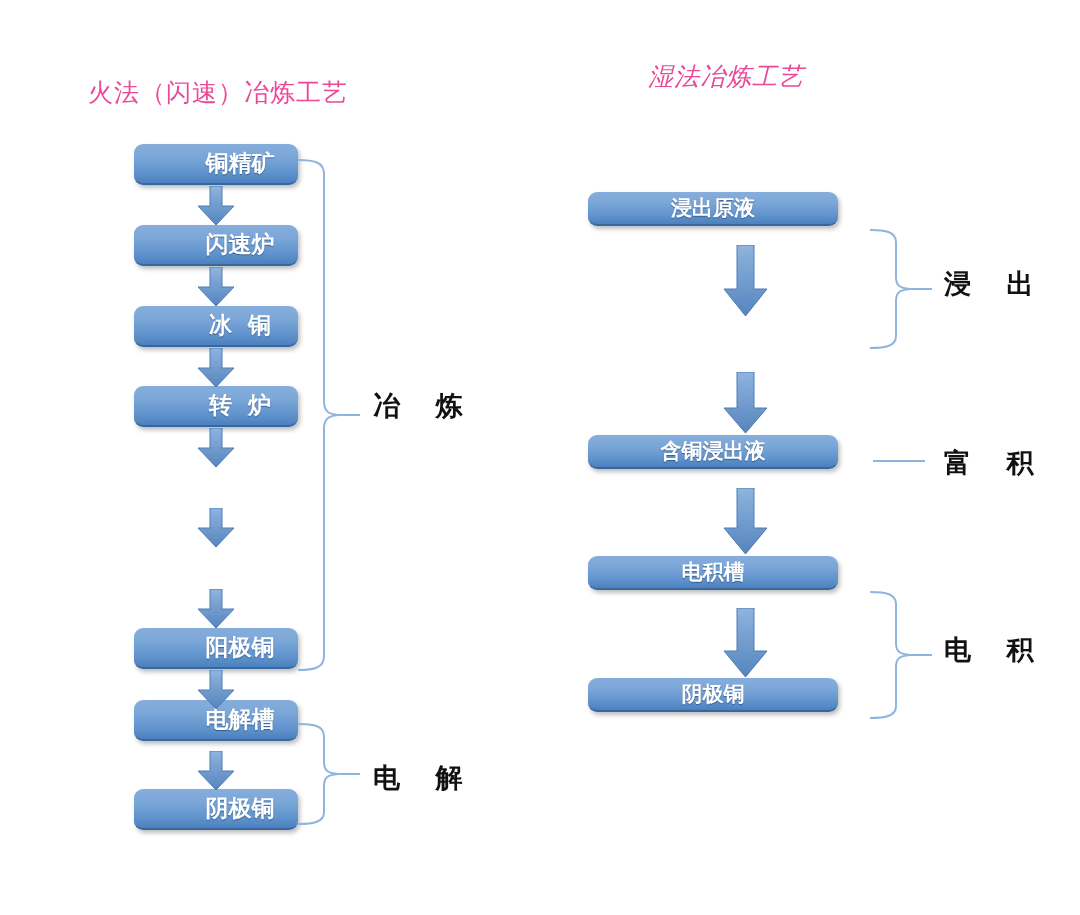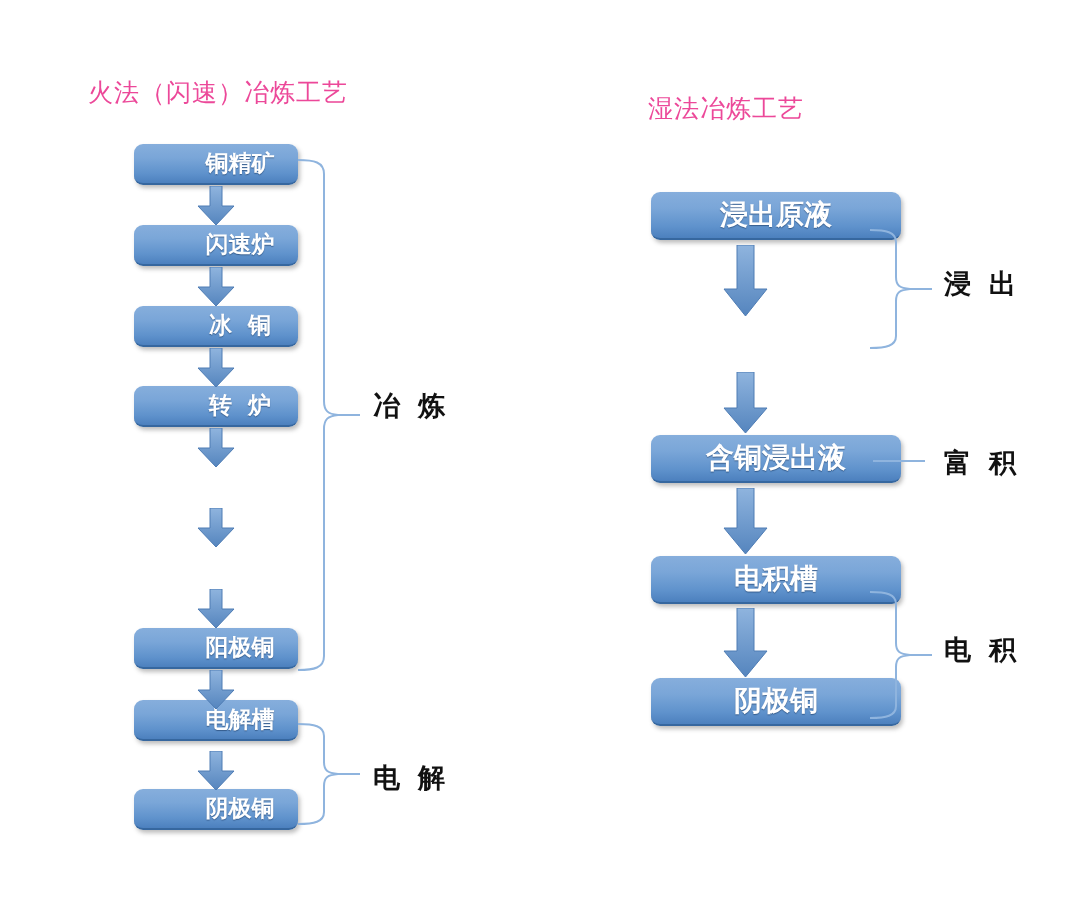--- a/index.html
+++ b/index.html
@@ -27,21 +27,21 @@
   .col-title {
     position: absolute;
     font-family: "DejaVu Serif", "Liberation Serif", serif;
     font-size: 25px;
     font-weight: 400;
     color: #ec4899;
     letter-spacing: 1px;
     white-space: nowrap;
   }
   #title-pyro { left: 88px; top: 76px; }
-  #title-hydro { left: 648px; top: 92px; }
+  #title-hydro { left: 648px; top: 60px; font-style: italic; }
 
   
   .node {
     position: absolute;
     box-sizing: border-box;
     border-radius: 9px;
     background: linear-gradient(to bottom, #86AEDC 0%, #7AA6D8 35%, #5F92CC 75%, #4C80BE 100%);
     border-bottom: 2px solid #36679F;
     box-shadow: 2px 3px 4px rgba(110,110,110,0.45);
     color: #ffffff;
@@ -54,42 +54,42 @@
     white-space: pre;
   }
   .node.left {
     left: 134px;
     width: 164px;
     height: 41px;
     font-size: 23px;
     padding-left: 48px;
   }
   .node.right {
-    left: 651px;
+    left: 588px;
     width: 250px;
-    height: 48px;
-    font-size: 28px;
+    height: 34px;
+    font-size: 21px;
   }
 
   
   .arrow {
     position: absolute;
   }
   .arrow svg { display: block; }
 
   
   .bracket {
     position: absolute;
   }
   .bracket svg { display: block; overflow: visible; }
 
   
   .group-label {
     position: absolute;
-    font-family: Liberation Sans, sans-serif;
+    font-family: Liberation Mono, monospace;
     font-size: 27px;
     font-weight: 700;
     color: #111111;
     white-space: pre;
     letter-spacing: 1px;
   }
 
   
   .connector-line {
     position: absolute;

